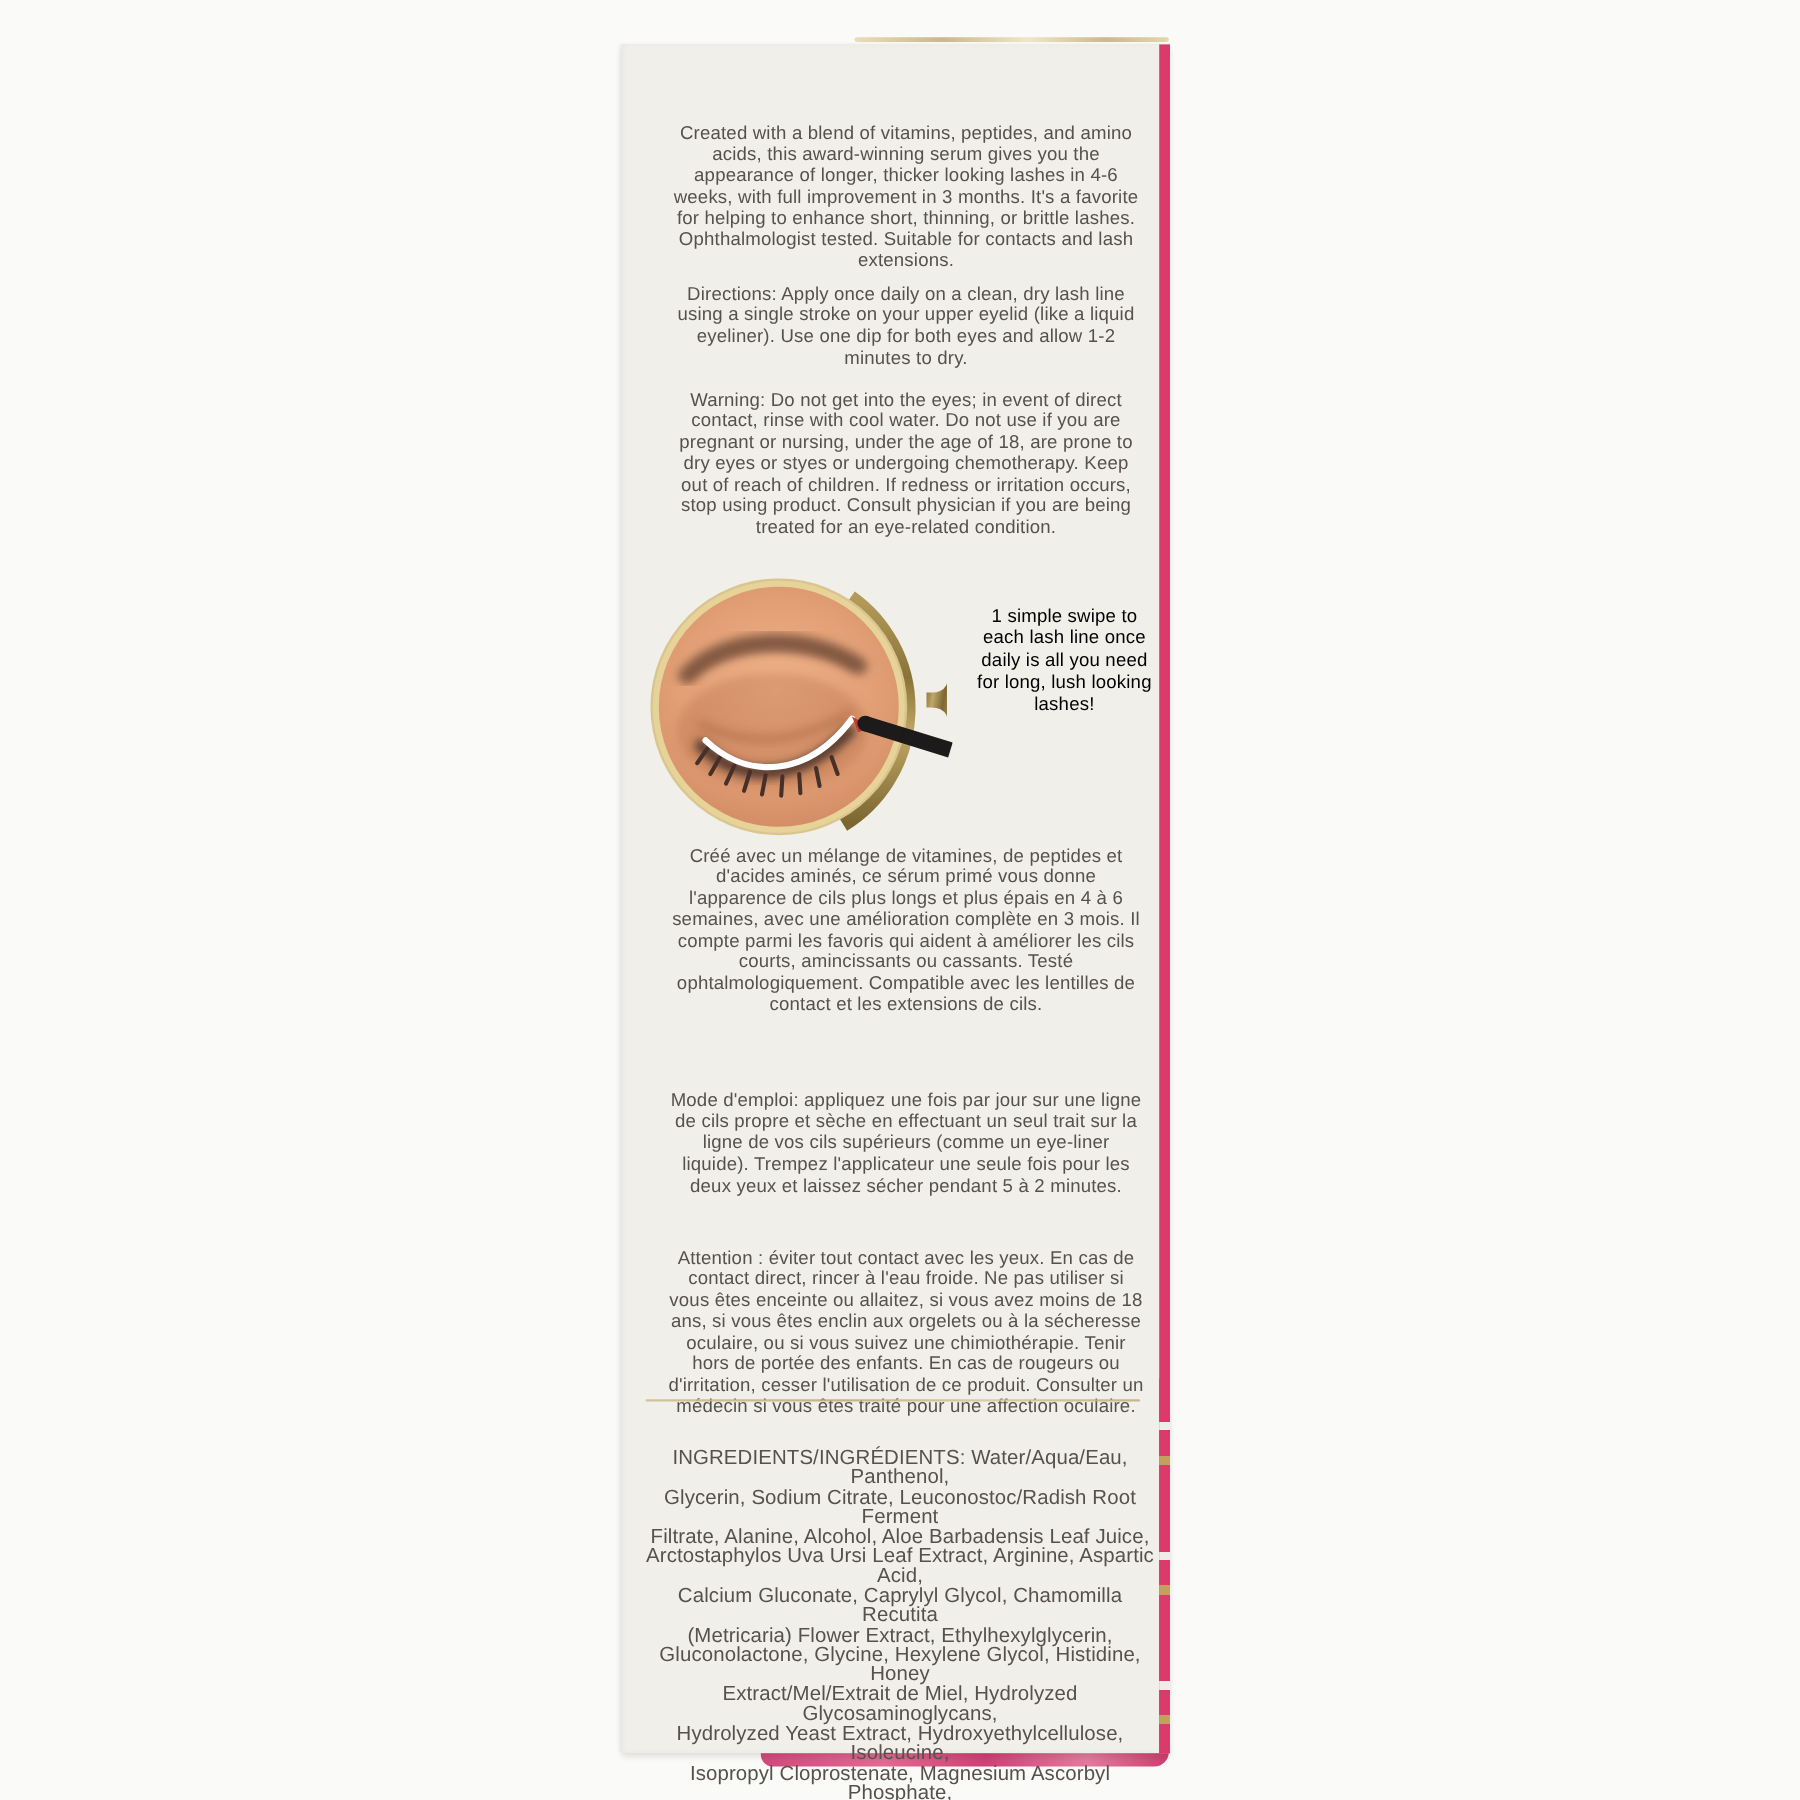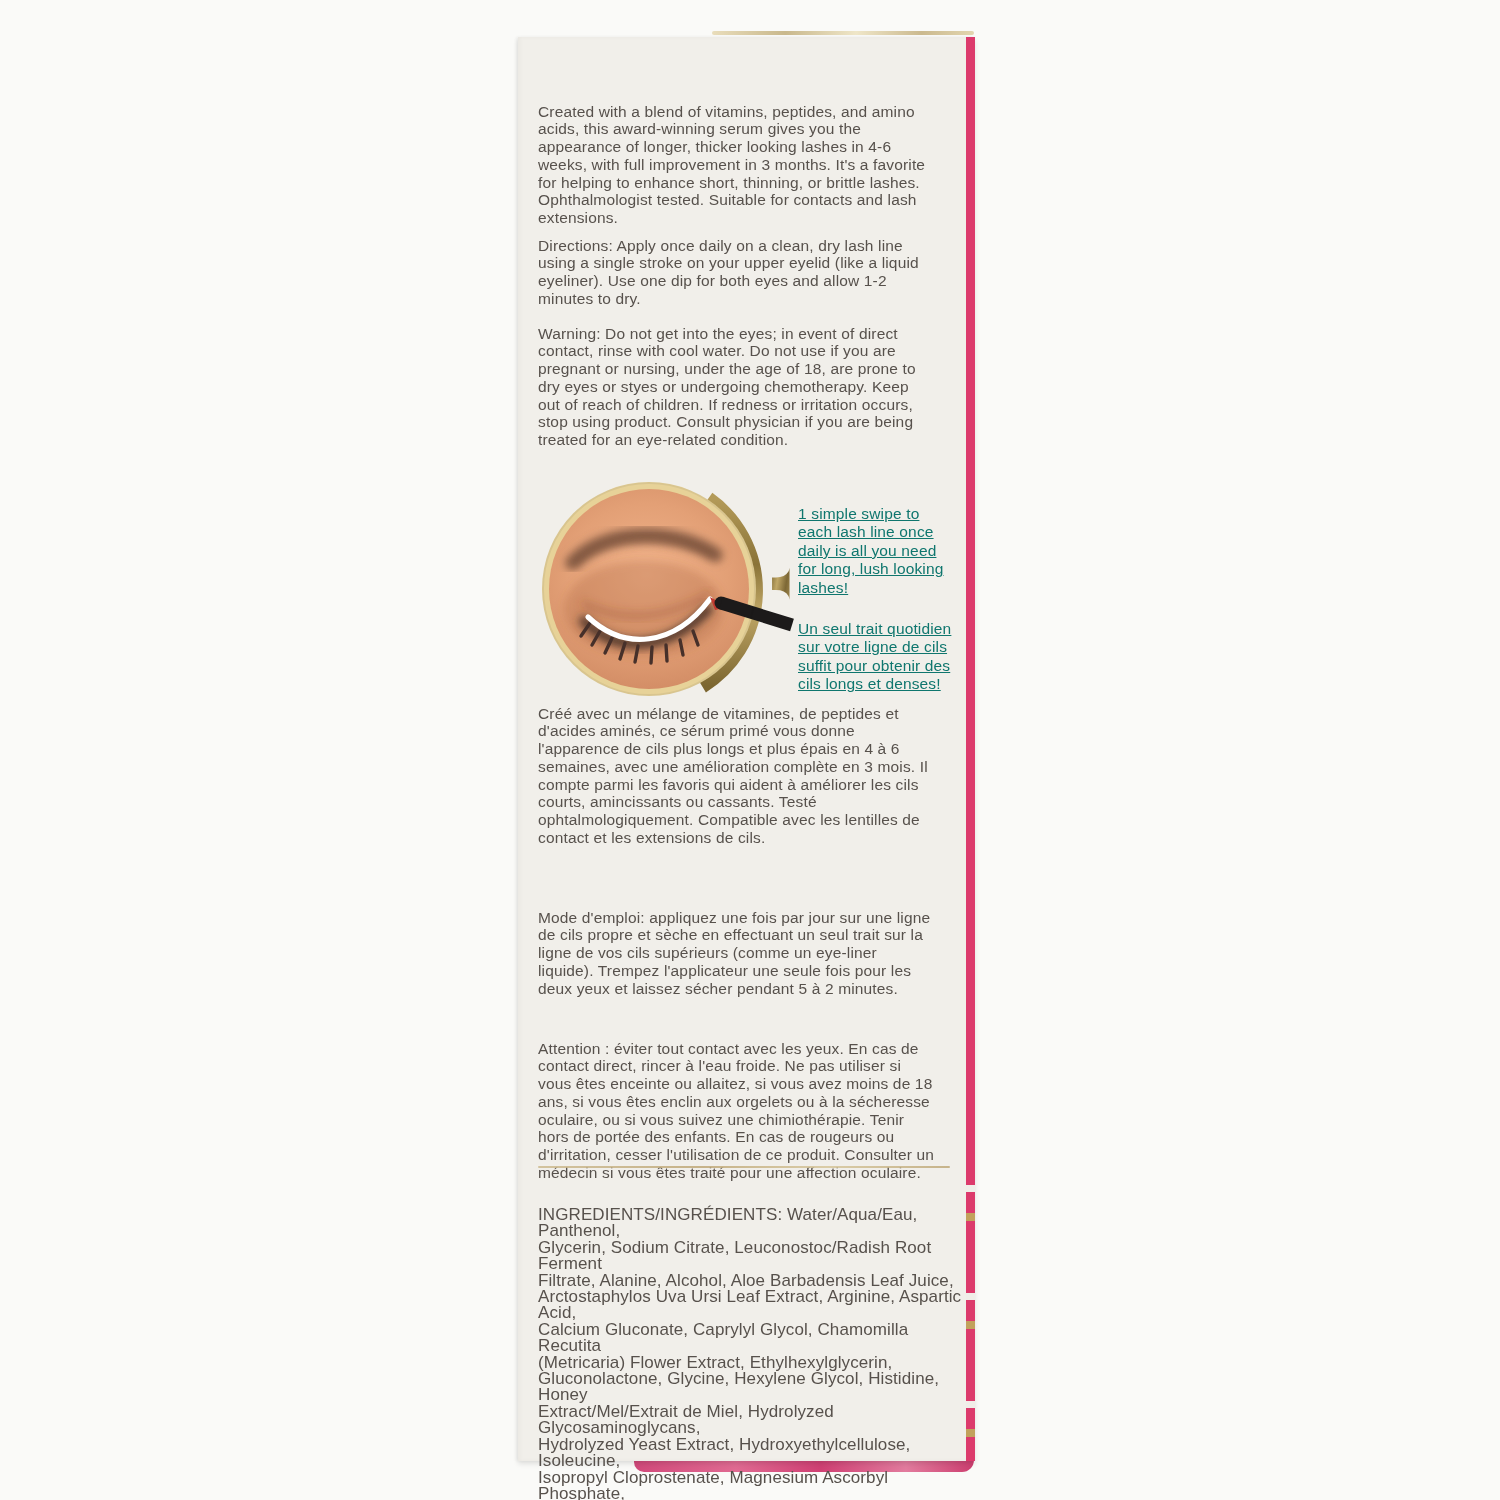--- a/index.html
+++ b/index.html
@@ -1,21 +1,21 @@
 <!DOCTYPE html>
 <html><head>
 <meta charset="utf-8">
 <style>
   html,body{margin:0;padding:0;}
   body{
     width:1500px;height:1500px;position:relative;overflow:hidden;
     background:#fafaf8;
     font-family:"Liberation Sans","DejaVu Sans",sans-serif;
   }
-  .stage{position:absolute;inset:0;}
+  .stage{position:absolute;inset:0;text-align:center;}
   
   .flap-line{
     position:absolute;left:712px;top:31px;width:262px;height:4px;z-index:0;
     background:linear-gradient(90deg,#e9ddbb,#c9b88c 28%,#efe6c8 55%,#cbb98e 80%,#e3d6b0);
     border-radius:2px;
   }
   .bottom-sliver{
     position:absolute;left:634px;top:1450px;width:340px;height:22px;z-index:0;
     background:linear-gradient(90deg,#d1497a,#e06a92 30%,#cf4073 55%,#e27b9e 80%,#cc3e6f);
     border-radius:0 0 12px 10px;
@@ -36,21 +36,21 @@
   }
   
   .para{
     position:absolute;left:20px;width:434px;
     white-space:pre-line;
     color:#57514c;font-size:15.5px;line-height:17.8px;letter-spacing:.15px;
   }
   .para.small{font-size:17px;line-height:16.4px;letter-spacing:.1px;width:424px;}
   .callout-text{
     position:absolute;left:280px;width:178px;white-space:pre-line;
-    color:#0f766e;font-size:15.5px;line-height:18.6px;letter-spacing:.15px;text-decoration:underline;
+    color:#000000;font-size:15.5px;line-height:18.6px;letter-spacing:.15px;
   }
   .divider{
     position:absolute;left:20px;top:1129px;width:412px;height:2px;
     background:linear-gradient(90deg,#cdbb90,#bfa878 40%,#d6c69b 70%,#bfa97a);
     opacity:.85;border-radius:1px;
   }
   
   .eye-wrap{position:absolute;left:22px;top:444px;width:254px;height:222px;}
   
   .brace{
@@ -153,24 +153,20 @@
       </svg>
     </div>
 
     <div class="brace">{</div>
 
     <p class="callout-text" style="top:452px">1 simple swipe to
 each lash line once
 daily is all you need
 for long, lush looking
 lashes!</p>
-    <p class="callout-text" style="top:567px">Un seul trait quotidien
-sur votre ligne de cils
-suffit pour obtenir des
-cils longs et denses!</p>
 
     <p class="para" style="top:652px">Créé avec un mélange de vitamines, de peptides et
 d'acides aminés, ce sérum primé vous donne
 l'apparence de cils plus longs et plus épais en 4 à 6
 semaines, avec une amélioration complète en 3 mois. Il
 compte parmi les favoris qui aident à améliorer les cils
 courts, amincissants ou cassants. Testé
 ophtalmologiquement. Compatible avec les lentilles de
 contact et les extensions de cils.</p>
     <p class="para" style="top:856px">Mode d'emploi: appliquez une fois par jour sur une ligne

